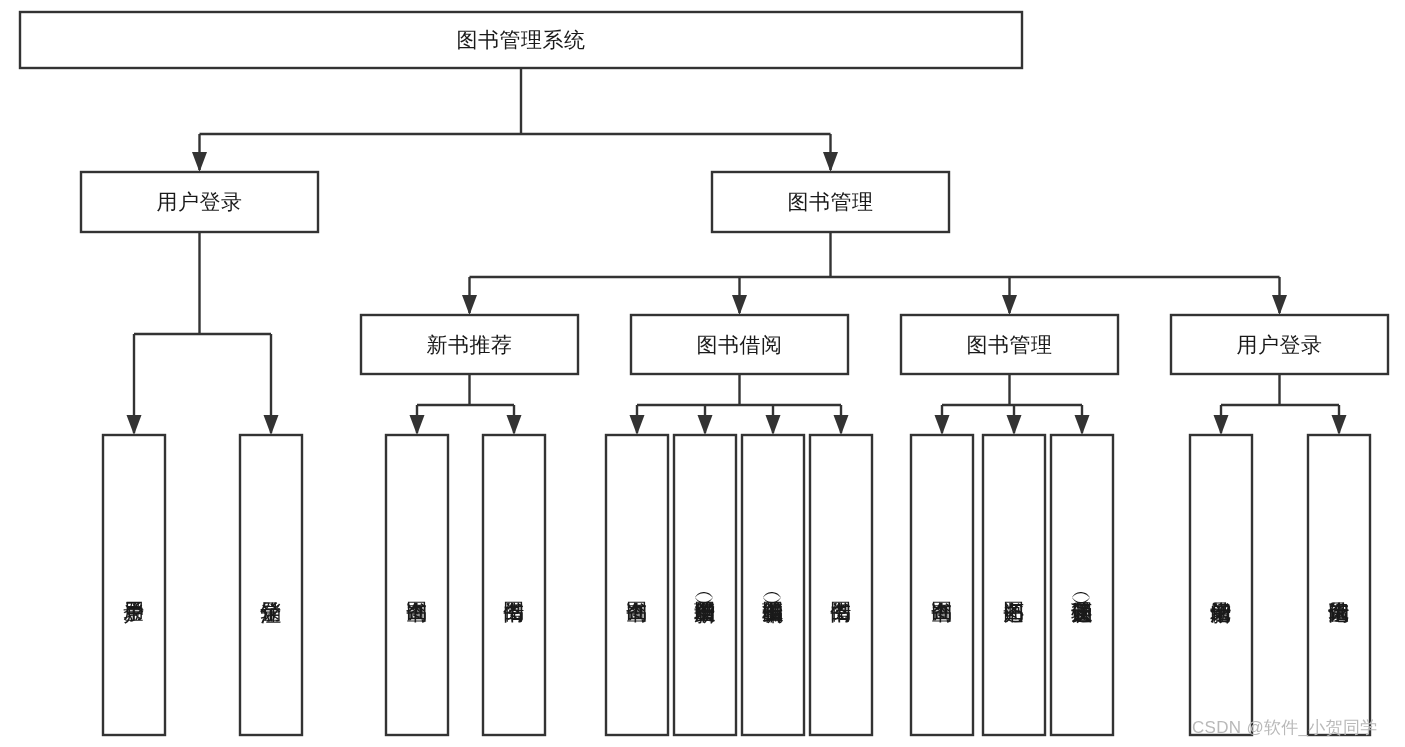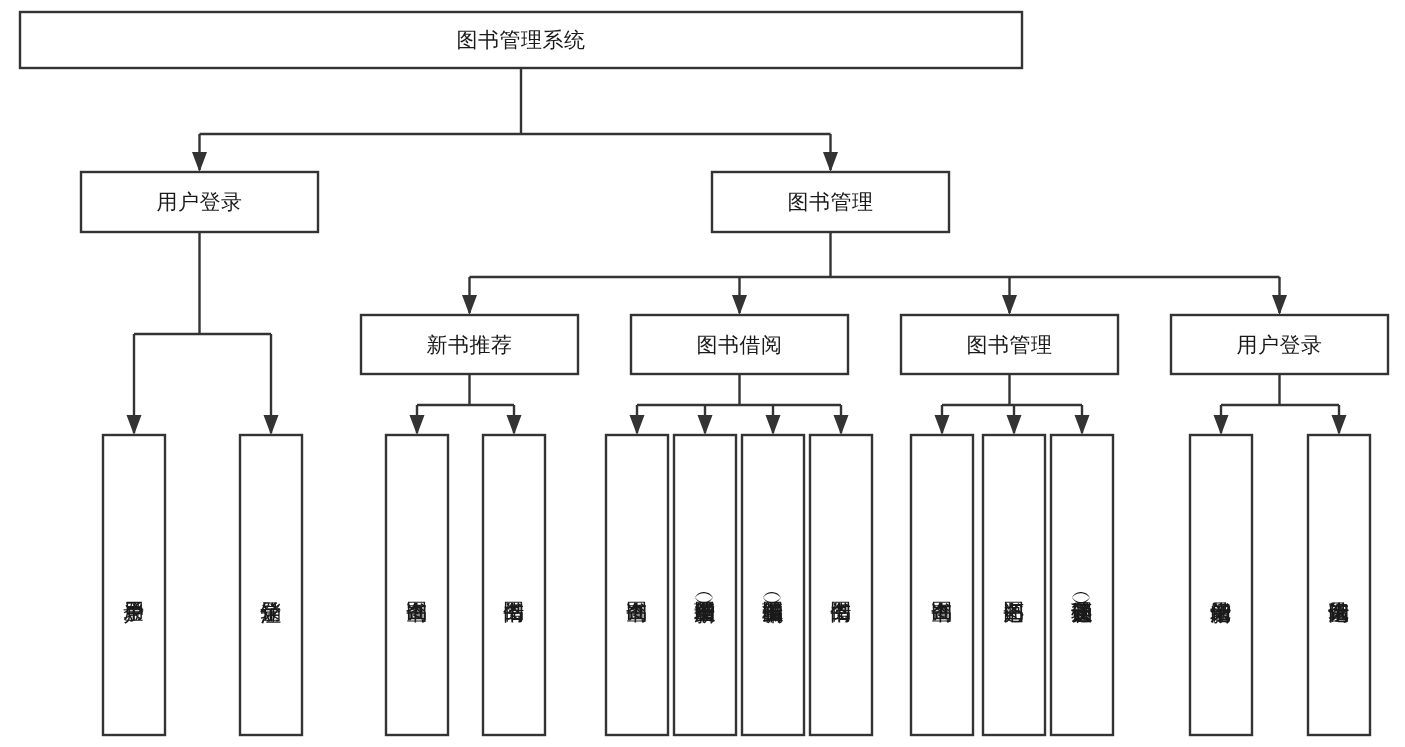--- a/index.html
+++ b/index.html
@@ -179,14 +179,15 @@
       <div class="node-label-v" style="left: 674px; top: 435px; width: 62px; height: 300px;">新增图书（管理员）</div>
       <div class="node-label-v" style="left: 742px; top: 435px; width: 62px; height: 300px;">编辑图书（管理员）</div>
       <div class="node-label-v" style="left: 810px; top: 435px; width: 62px; height: 300px;">借阅图书</div>
       <div class="node-label-v" style="left: 911px; top: 435px; width: 62px; height: 300px;">查询图书</div>
       <div class="node-label-v" style="left: 983px; top: 435px; width: 62px; height: 300px;">归还图书</div>
       <div class="node-label-v" style="left: 1051px; top: 435px; width: 62px; height: 300px;">确认归还（管理员）</div>
       <div class="node-label-v" style="left: 1190px; top: 435px; width: 62px; height: 300px;">新增借阅记录</div>
       <div class="node-label-v" style="left: 1308px; top: 435px; width: 62px; height: 300px;">查询借阅记录</div>
     </div>
 
+  <div class="watermark" style="left: 1192px; top: 716px; color: rgb(185, 185, 185);">CSDN @软件_小贺同学</div>
 
 </div>
 
 </body></html>

